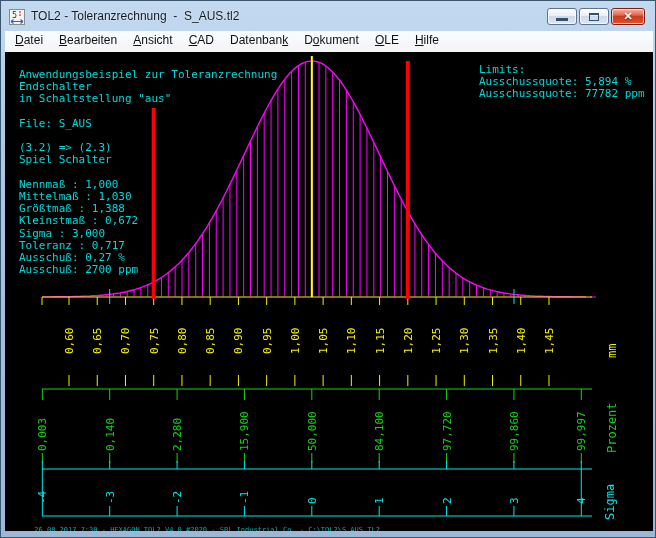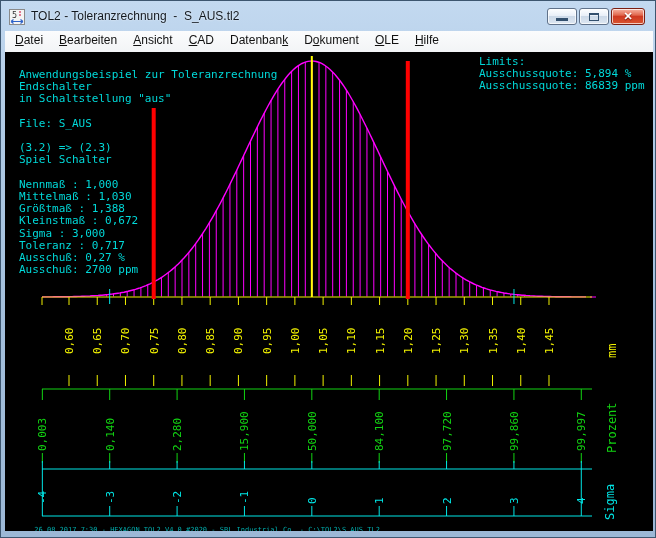--- a/index.html
+++ b/index.html
@@ -49,21 +49,21 @@
     position:absolute;left:4px;top:51px;width:648px;height:479px;
     background:#000;overflow:hidden;
   }
   #chart{position:absolute;left:0;top:0;}
   #chart text{font-family:"DejaVu Sans Mono", monospace;}
   .info-block{
     position:absolute;font-family:"DejaVu Sans Mono", monospace;
     font-size:11px;line-height:12.2px;color:#00d9d9;white-space:pre;
   }
   .info-left{left:14px;top:17px;}
-  .info-right{left:474px;top:4px;}
+  .info-right{left:474px;top:12px;}
   .info-line{min-height:12.2px;}
   .statusbar{
     position:absolute;left:4px;top:466px;right:2px;height:12px;
     font-family:"DejaVu Sans Mono", monospace;font-size:7px;color:#00a9a9;
     letter-spacing:0;white-space:pre;
   }
 </style>
 </head>
 <body>
 
@@ -284,20 +284,20 @@
         <text x="609" y="468" fill="#00e6e6" font-size="12" transform="rotate(-90 609 468)">Sigma</text>
         <line x1="104.65840000000003" y1="237" x2="104.65840000000003" y2="252" stroke="#00e6e6"></line>
         <line x1="508.9835999999999" y1="237" x2="508.9835999999999" y2="252" stroke="#00e6e6"></line>
         <line x1="148.705" y1="56" x2="148.705" y2="247" stroke="#ff0000" stroke-width="4"></line>
         <line x1="402.81999999999994" y1="9" x2="402.81999999999994" y2="247" stroke="#ff0000" stroke-width="4"></line>
         <line x1="306.821" y1="4" x2="306.821" y2="245" stroke="#ffff00" stroke-width="2"></line>
       </svg>
 
     <div class="info-block info-left"><div class="info-line">Anwendungsbeispiel zur Toleranzrechnung</div><div class="info-line">Endschalter</div><div class="info-line">in Schaltstellung "aus"</div><div class="info-line"></div><div class="info-line">File: S_AUS</div><div class="info-line"></div><div class="info-line">(3.2) =&gt; (2.3)</div><div class="info-line">Spiel Schalter</div><div class="info-line"></div><div class="info-line">Nennmaß : 1,000</div><div class="info-line">Mittelmaß : 1,030</div><div class="info-line">Größtmaß : 1,388</div><div class="info-line">Kleinstmaß : 0,672</div><div class="info-line">Sigma : 3,000</div><div class="info-line">Toleranz : 0,717</div><div class="info-line">Ausschuß: 0,27 %</div><div class="info-line">Ausschuß: 2700 ppm</div></div>
 
-    <div class="info-block info-right"><div class="info-line">Limits:</div><div class="info-line">Ausschussquote: 5,894 %</div><div class="info-line">Ausschussquote: 86839 ppm</div></div>
+    <div class="info-block info-right"><div class="info-line">Limits:</div><div class="info-line">Ausschussquote: 5,894 %</div><div class="info-line">Ausschussquote: 77782 ppm</div></div>
 
     <div class="statusbar">
       <span>26.08.2017 7:30 - HEXAGON TOL2 V4.0 #2020 - SBL Industrial Co. - C:\TOL2\S_AUS.TL2</span>
     </div>
   </div>
 
 </div>
 
 </body></html>

